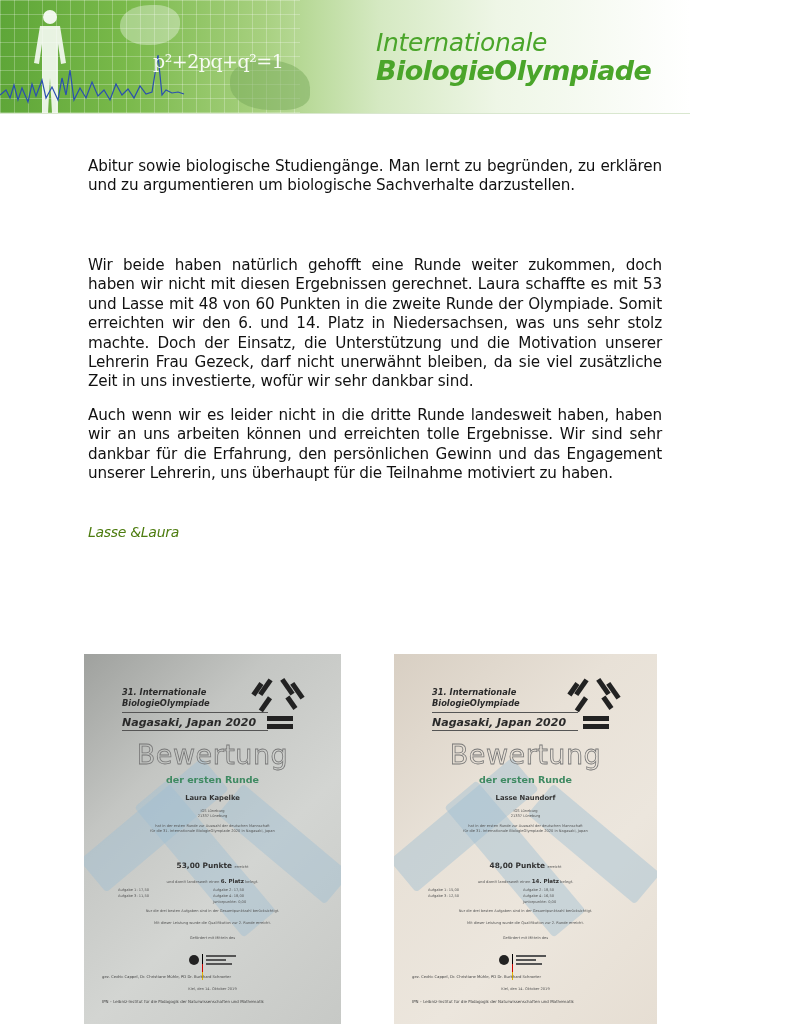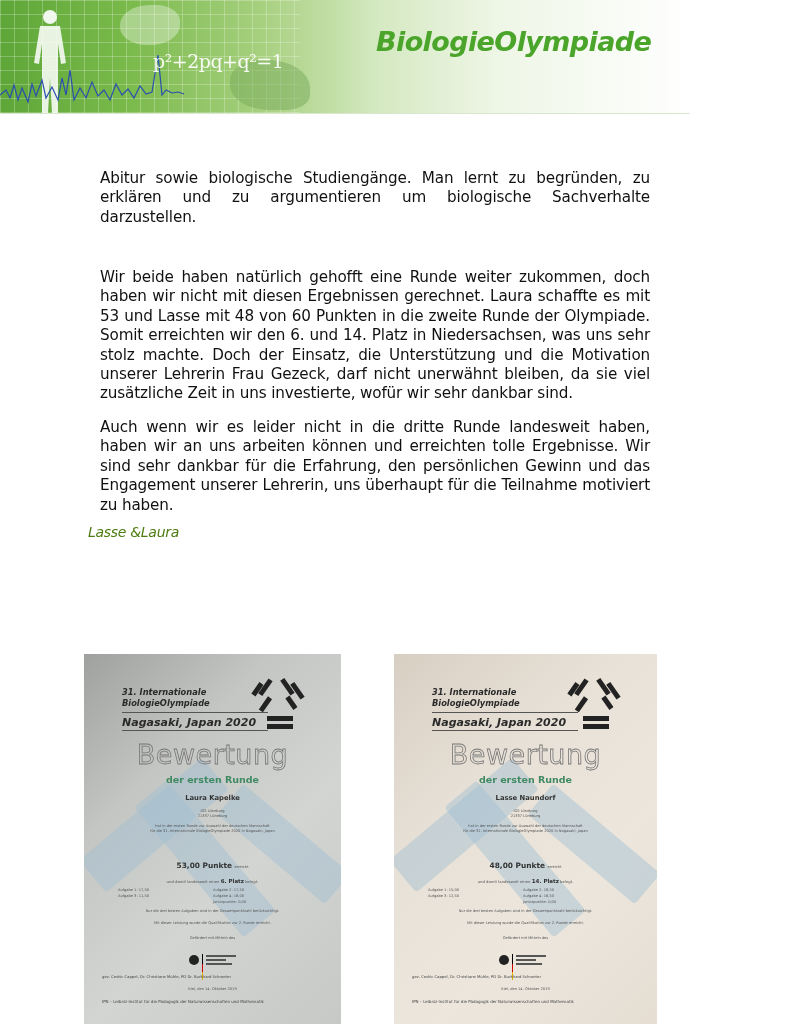--- a/index.html
+++ b/index.html
@@ -16,21 +16,21 @@
   .banner .formula { position:absolute; left:153px; top:50px; font-family:"DejaVu Serif", serif; font-size:19px; color:rgba(255,255,255,0.92); letter-spacing:-0.5px; }
   .banner .leaf { position:absolute; left:120px; top:5px; width:60px; height:40px; background:rgba(255,255,255,0.35); border-radius:50% 40% 50% 45%; }
   .banner .map { position:absolute; left:230px; top:60px; width:80px; height:50px; background:rgba(120,170,90,0.5); border-radius:40% 55% 30% 50%; }
   .brand { position:absolute; left:376px; top:28px; color:#4aa52a; }
   .brand .line1 { font-family:"DejaVu Sans", sans-serif; font-style:oblique; font-size:25px; font-weight:normal; letter-spacing:-0.3px; }
   .brand .line2 { font-family:"DejaVu Sans", sans-serif; font-style:oblique; font-weight:bold; font-size:27px; margin-top:-2px; letter-spacing:-0.6px; }
   .banner-rule { position:absolute; left:0; top:113px; width:690px; height:1px; background:#d9e7cf; }
 
   
   .para { position:absolute; left:88px; width:574px; font-family:"DejaVu Sans", sans-serif; font-size:15.2px; line-height:19.4px; text-align:justify; color:#111; letter-spacing:-0.15px; }
-  .para p { margin:12px; }
+  .para p { margin:0; }
   .p1 { top:157px; }
   .p2 { top:256px; }
   .p3 { top:406px; }
   .signature { position:absolute; left:88px; top:524px; font-family:"DejaVu Sans", sans-serif; font-style:oblique; font-size:14px; color:#4d7c0f; letter-spacing:-0.3px; }
 
   
   .cert { position:absolute; top:654px; height:370px; overflow:hidden; }
   .cert.left { left:84px; width:257px; background: linear-gradient(135deg, #9fa19e 0%, #c4c6c3 30%, #d3d5d2 60%, #c7c9c6 100%); }
   .cert.right { left:394px; width:263px; background: linear-gradient(135deg, #d8cfc3 0%, #e8e1d7 35%, #ece6dd 65%, #e6ded3 100%); }
   .cert .bg-shape { position:absolute; background:rgba(160,190,210,0.45); transform:rotate(-40deg); border-radius:4px; }
@@ -61,20 +61,21 @@
   <div class="map"></div>
   <svg class="figure" viewBox="0 0 40 105">
     <circle cx="20" cy="9" r="7" fill="rgba(255,255,255,0.9)"></circle>
     <path d="M10 18 L30 18 L36 55 L31 56 L28 36 L28 105 L22 105 L20 70 L18 105 L12 105 L12 36 L9 56 L4 55 Z" fill="rgba(255,255,255,0.85)"></path>
   </svg>
   <svg class="ecg" viewBox="0 0 190 73">
     <polyline fill="none" stroke="#2a4fb0" stroke-width="1.2" points="0,55 6,50 10,58 14,45 18,60 22,48 28,62 32,44 36,56 42,40 46,58 52,47 58,60 62,38 66,55 70,30 74,60 80,48 86,58 92,42 98,56 104,50 110,60 116,44 122,55 128,49 134,58 140,46 146,54 152,52 158,15 162,55 166,50 172,53 178,52 184,54"></polyline>
   </svg>
   <div class="formula">p²+2pq+q²=1</div>
   <div class="brand">
+    <div class="line1">Internationale</div>
     <div class="line2">BiologieOlympiade</div>
   </div>
 </div>
 <div class="banner-rule"></div>
 
 <div class="para p1">
   <p>Abitur sowie biologische Studiengänge. Man lernt zu begründen, zu erklären und zu argumentieren um biologische Sachverhalte darzustellen.</p>
 </div>
 <div class="para p2">
   <p>Wir beide haben natürlich gehofft eine Runde weiter zukommen, doch haben wir nicht mit diesen Ergebnissen gerechnet. Laura schaffte es mit 53 und Lasse mit 48 von 60 Punkten in die zweite Runde der Olympiade. Somit erreichten wir den 6. und 14. Platz in Niedersachsen, was uns sehr stolz machte. Doch der Einsatz, die Unterstützung und die Motivation unserer Lehrerin  Frau Gezeck, darf nicht unerwähnt bleiben, da sie viel zusätzliche Zeit in uns investierte, wofür wir sehr dankbar sind.</p>

